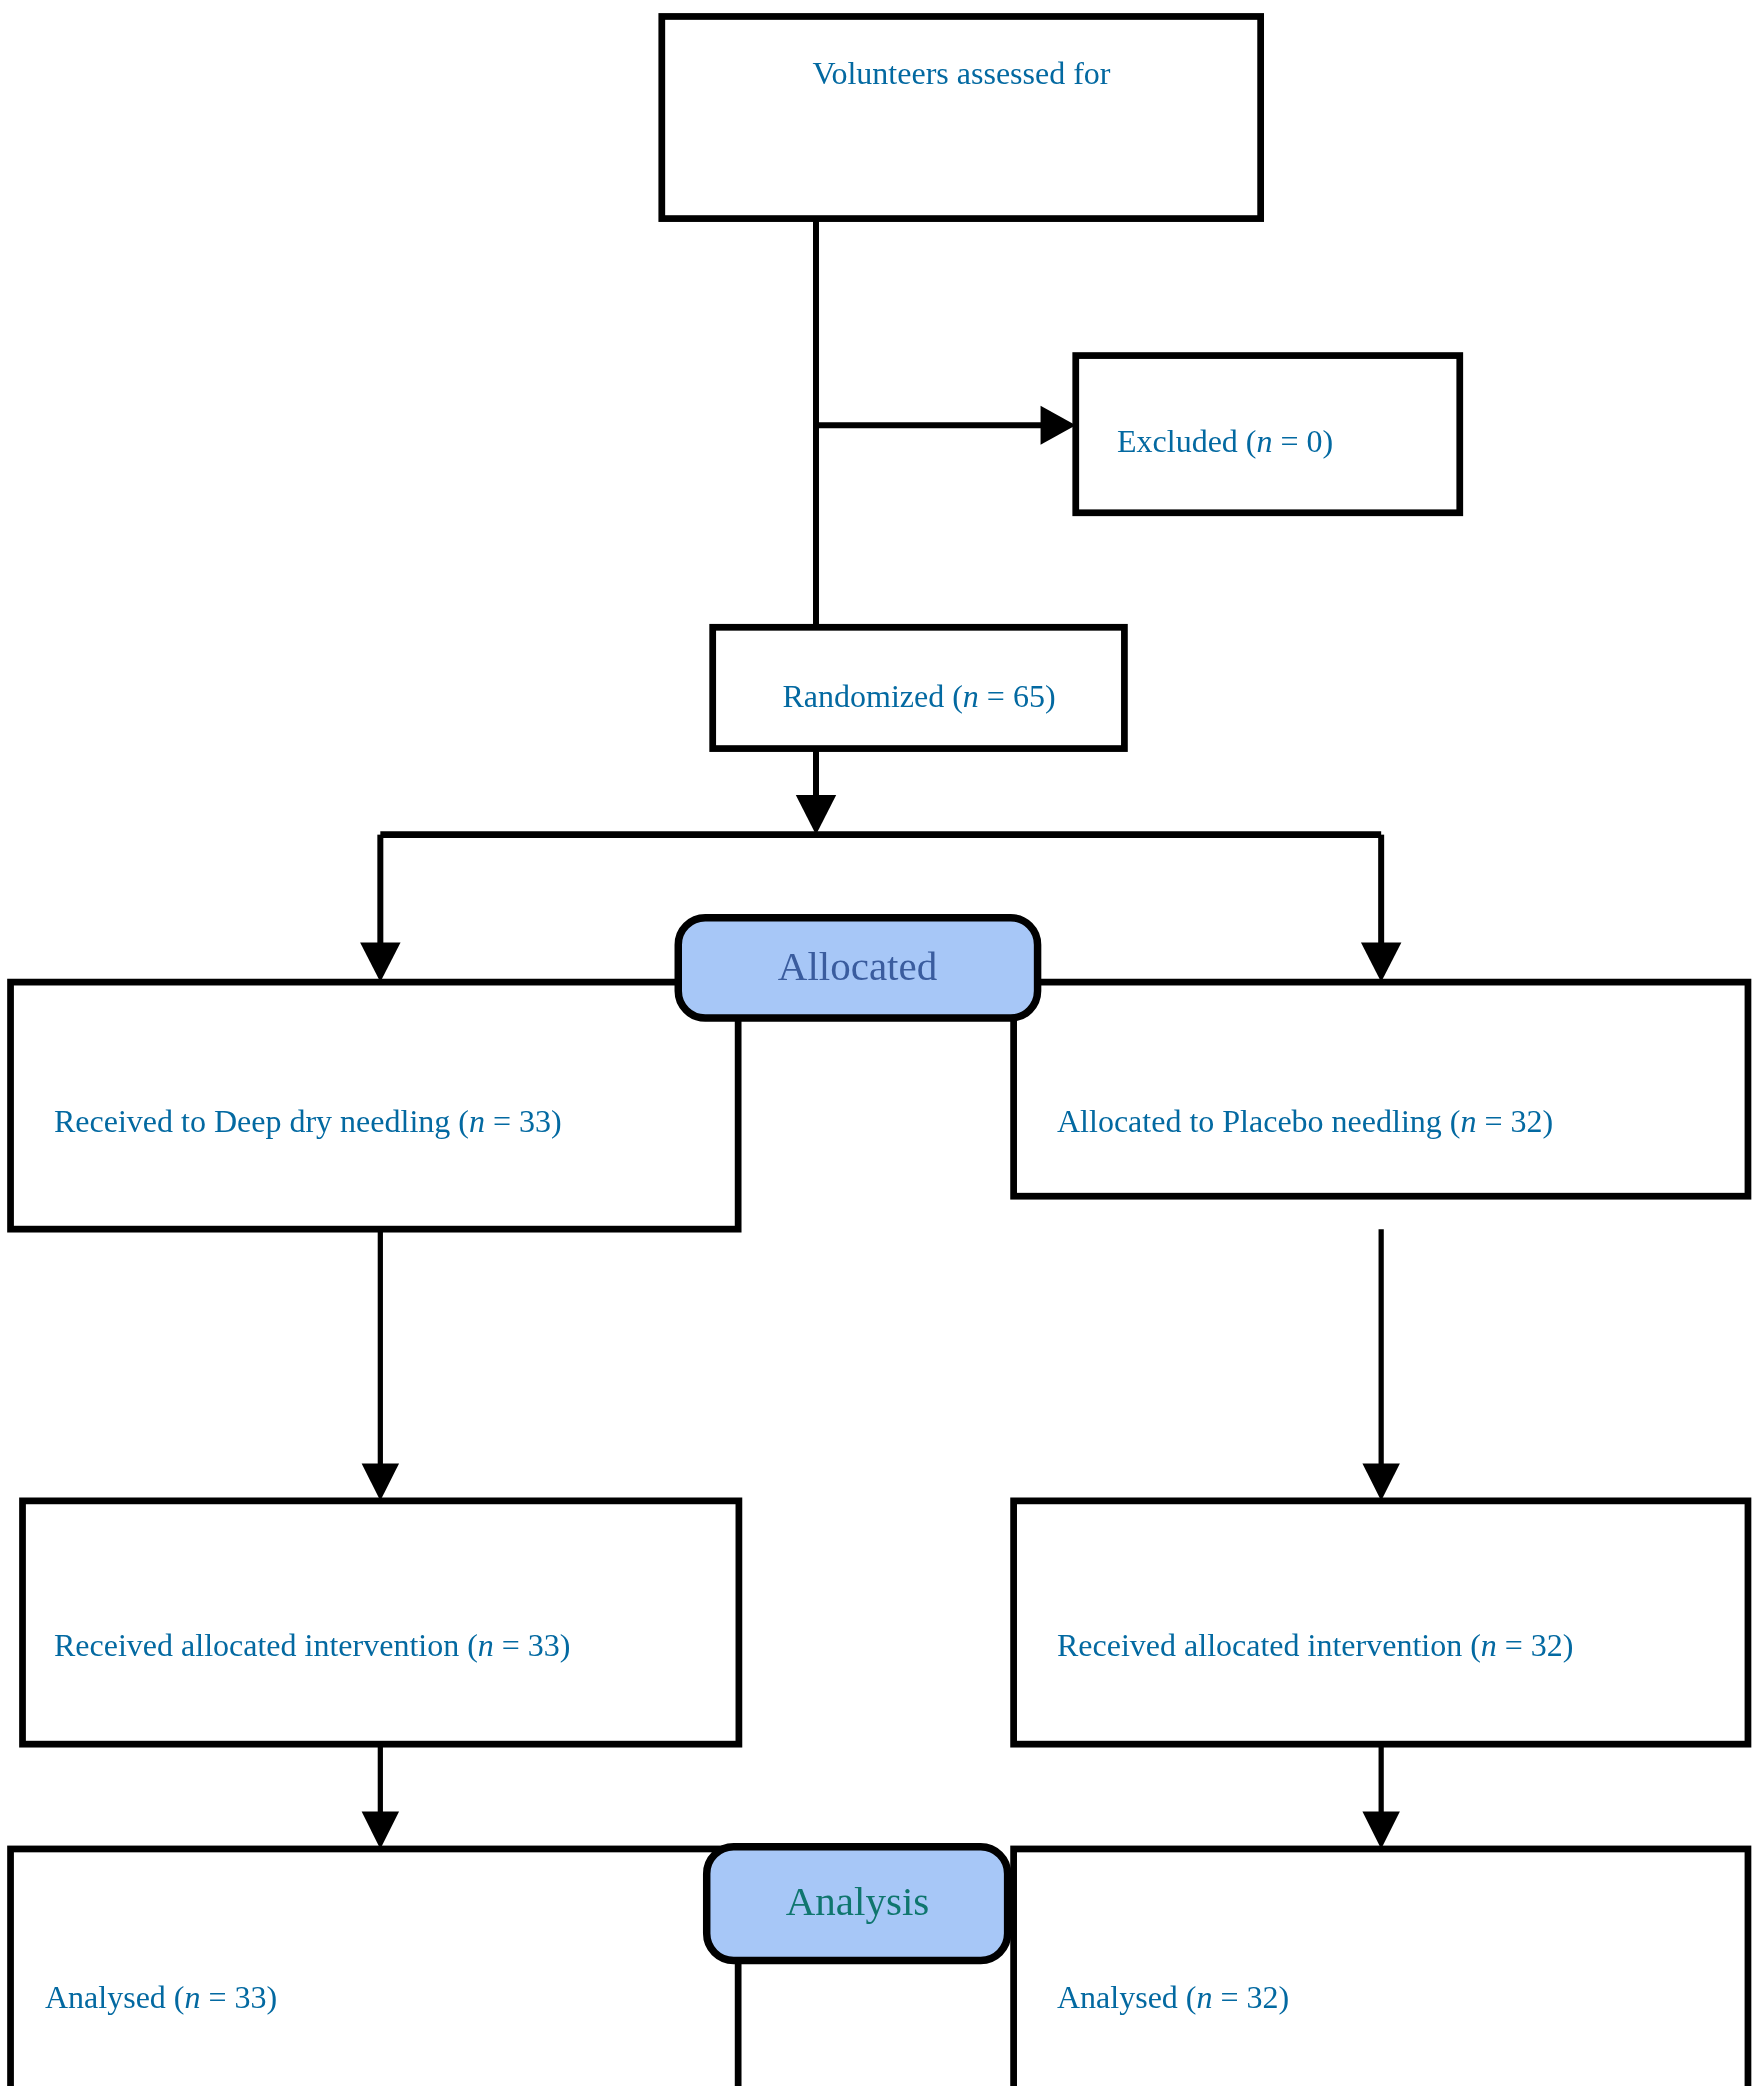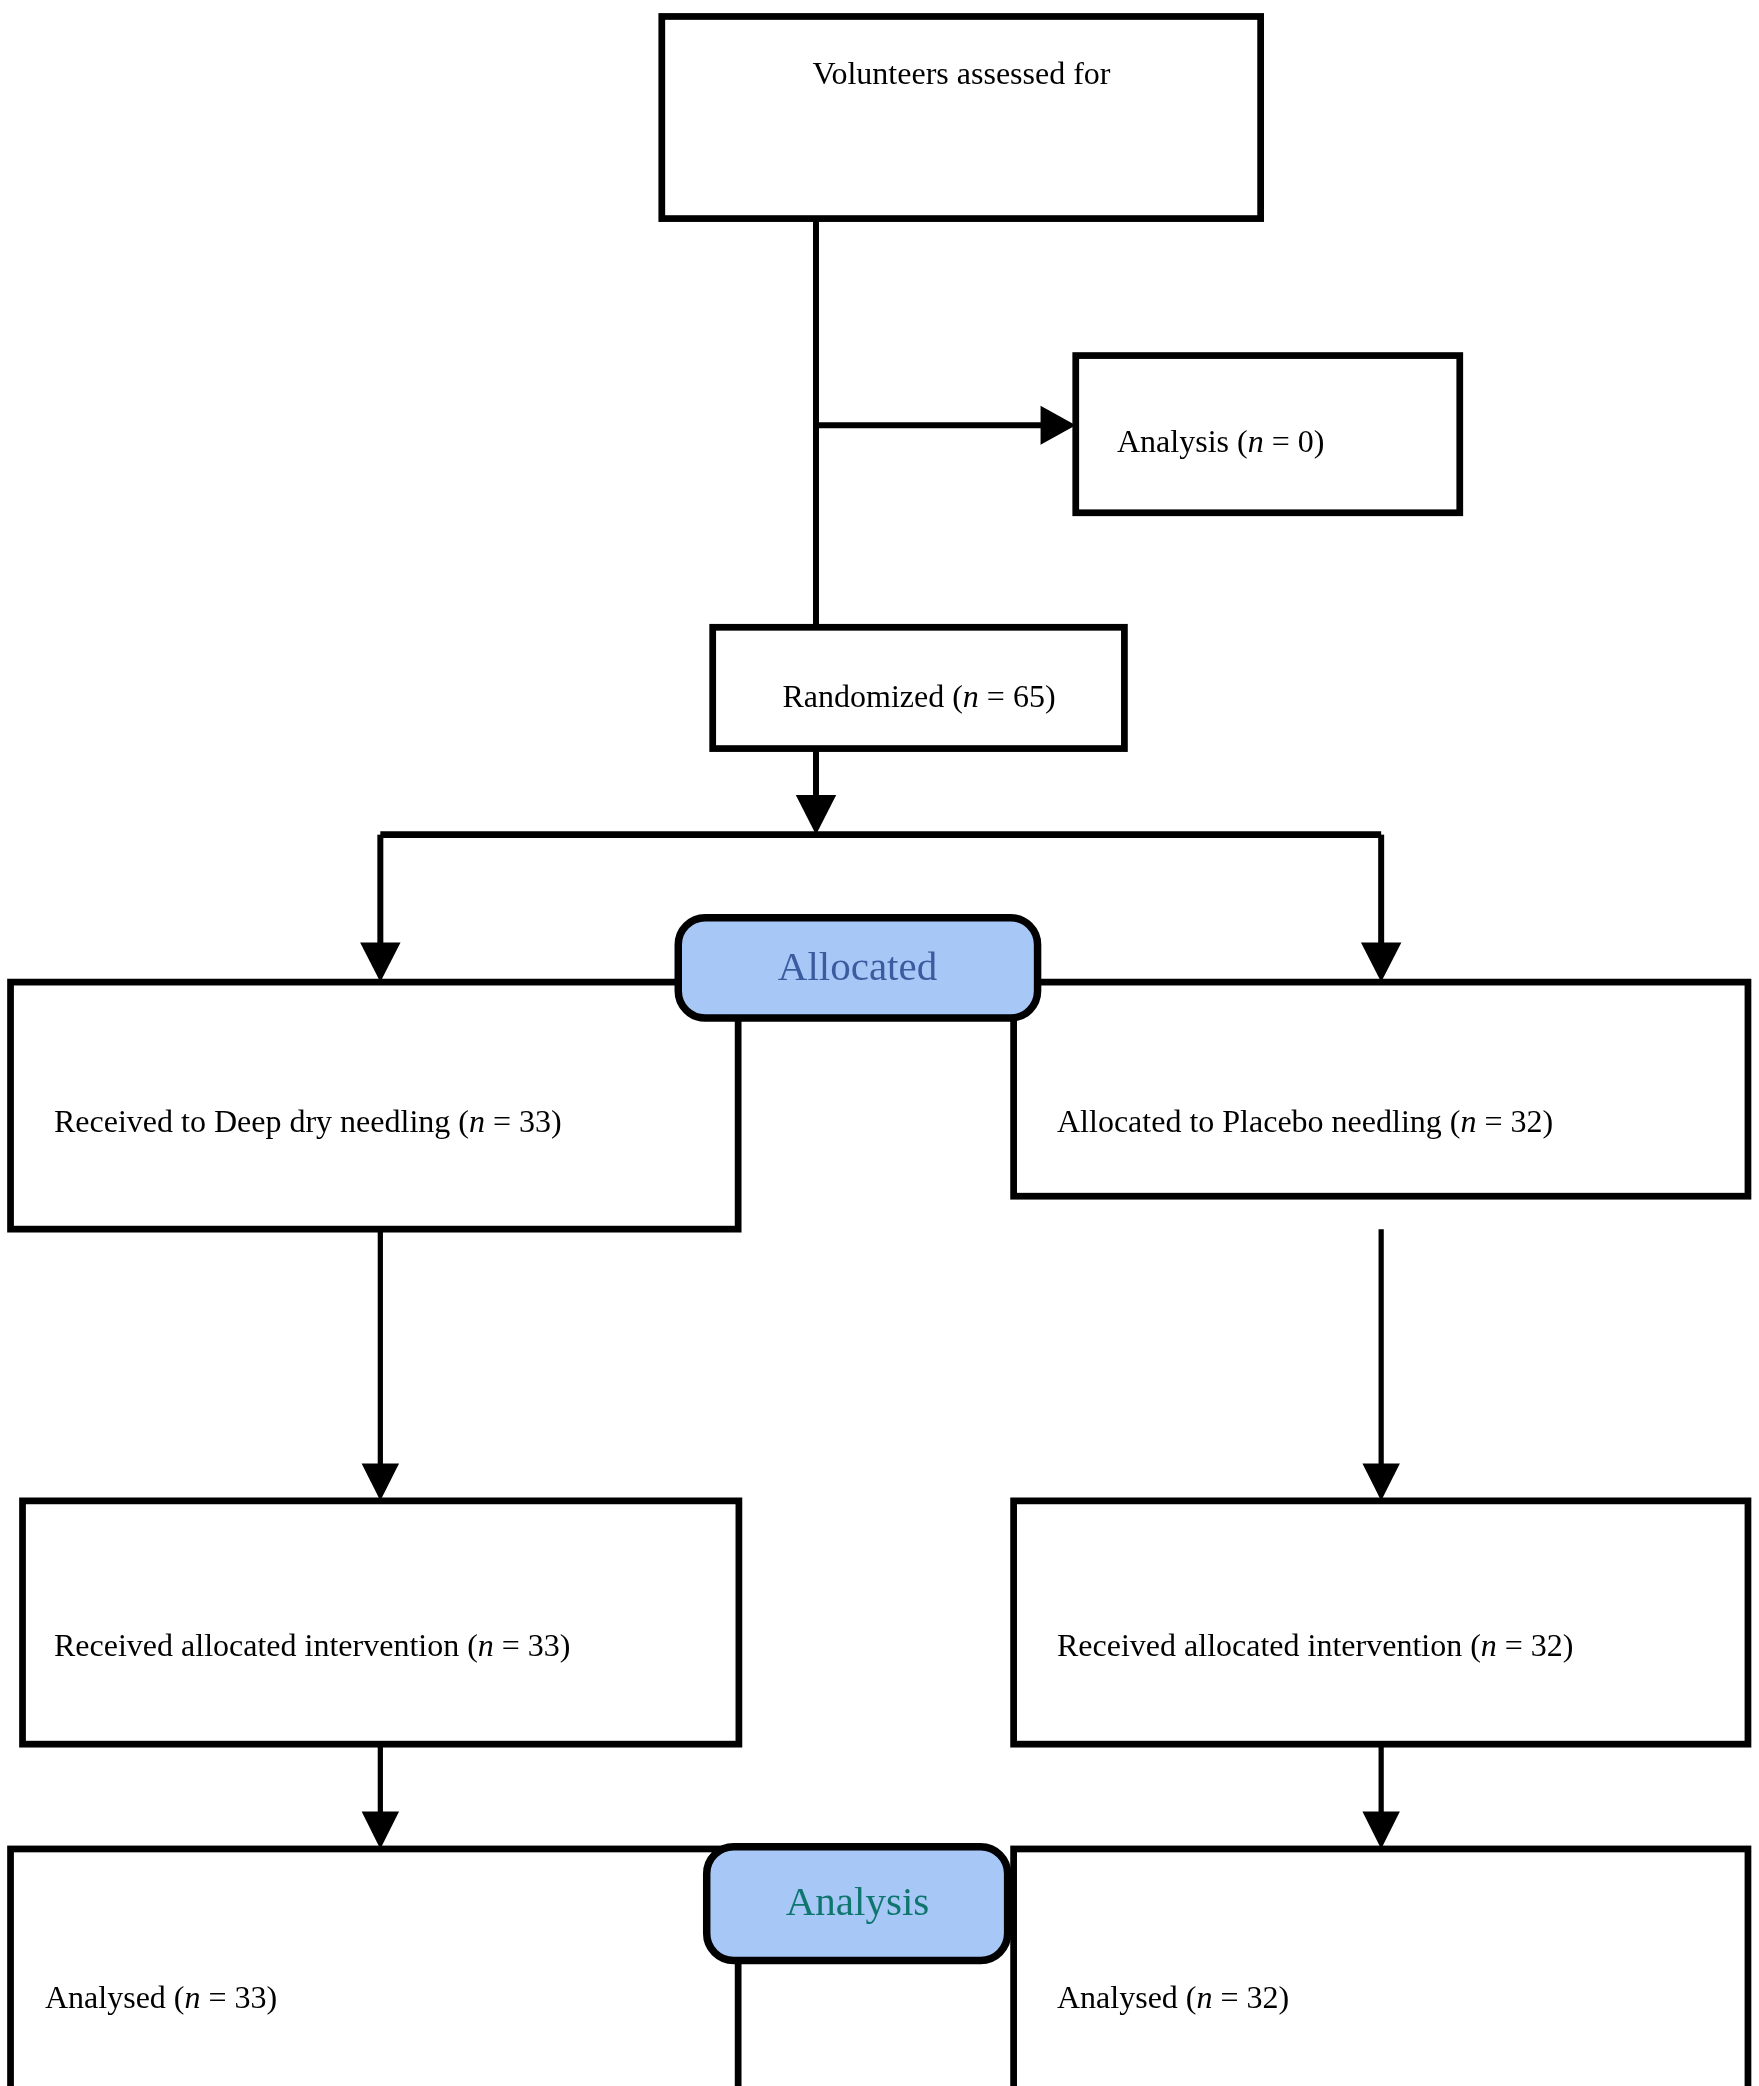--- a/index.html
+++ b/index.html
@@ -4,21 +4,21 @@
 <style>
   html,body{margin:0;padding:0;background:#ffffff;}
   body{width:1760px;height:2087px;overflow:hidden;
        font-family:"Liberation Serif","DejaVu Serif",serif;}
   #stage{position:relative;width:1760px;height:2087px;background:#fff;}
   svg.layer{position:absolute;left:0;top:0;width:1760px;height:2087px;}
   .boxtext{
     position:absolute;
     font-family:"Liberation Serif","DejaVu Serif",serif;
     font-size:32px;
-    color:#000000;
+    color:#0369a1;
     line-height:1.72;
     white-space:nowrap;
     pointer-events:none;
   }
   .boxtext .ital{font-style:italic;}
   .stagelabel{
     position:absolute;
     font-family:"Liberation Serif","DejaVu Serif",serif;
     font-size:41px;
     color:#3A5C9E;
@@ -89,21 +89,21 @@
     <rect class="stage-rect" id="stage-alloc-rect" x="906" y="1226" width="480" height="134" rx="36" ry="36" stroke-width="10" fill="#A7C7F7" stroke="#000000"></rect>
 
     <rect class="stage-rect" id="stage-analy-rect" x="944" y="2467" width="402" height="152" rx="36" ry="36" stroke-width="10" fill="#A7C7F7" stroke="#000000"></rect>
   </svg>
 
   <div class="boxtext" style="left:662px;top:46px;width:599px;text-align:center;white-space:normal;">
     <div>Volunteers assessed for</div>
   </div>
 
   <div class="boxtext" style="left:1117px;top:414px;">
-    <span>Analysis (</span><span class="ital">n</span><span> = 0)</span>
+    <span>Excluded (</span><span class="ital">n</span><span> = 0)</span>
   </div>
 
   <div class="boxtext" style="left:713px;top:669px;width:412px;text-align:center;">
     <span>Randomized (</span><span class="ital">n</span><span> = 65)</span>
   </div>
 
   <div class="boxtext" style="left:54px;top:1094px;">
     <span>Received to Deep dry needling (</span><span class="ital">n</span><span> = 33)</span>
   </div>
 

